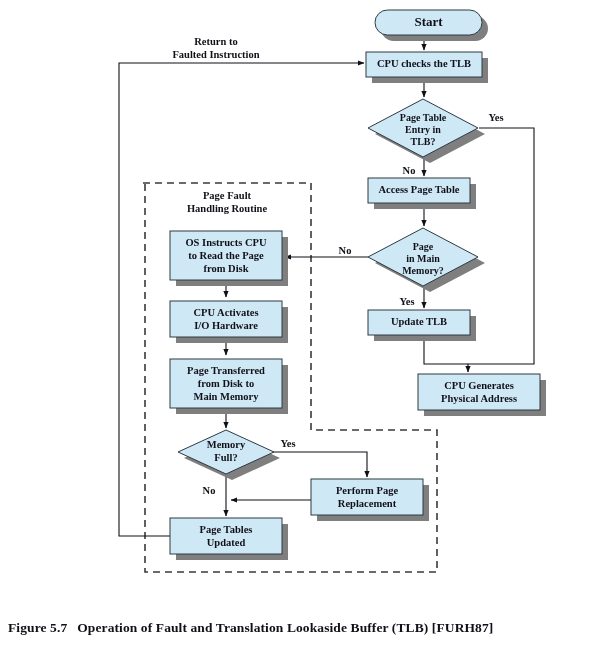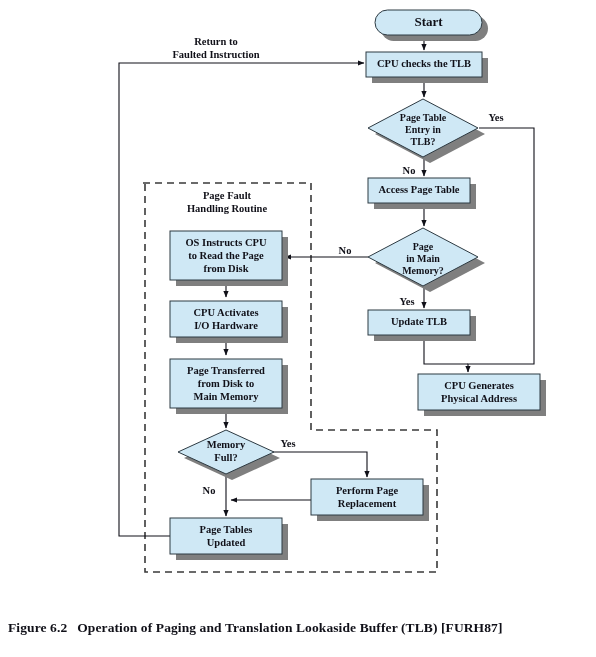--- a/index.html
+++ b/index.html
@@ -233,16 +233,16 @@
     <g>
       <rect class="shape-shadow" x="176" y="524" width="112" height="36"></rect>
       <rect class="shape-fill" x="170" y="518" width="112" height="36"></rect>
       <text class="node-text" x="226" y="531">Page Tables</text>
       <text class="node-text" x="226" y="544">Updated</text>
     </g>
 
   </svg>
 
   <div class="caption">
-    <span class="fignum">Figure 6.2</span><span>Operation of Paging and Translation Lookaside Buffer (TLB) [FURH87]</span>
+    <span class="fignum">Figure 5.7</span><span>Operation of Fault and Translation Lookaside Buffer (TLB) [FURH87]</span>
   </div>
 
 </div>
 
 </body></html>

